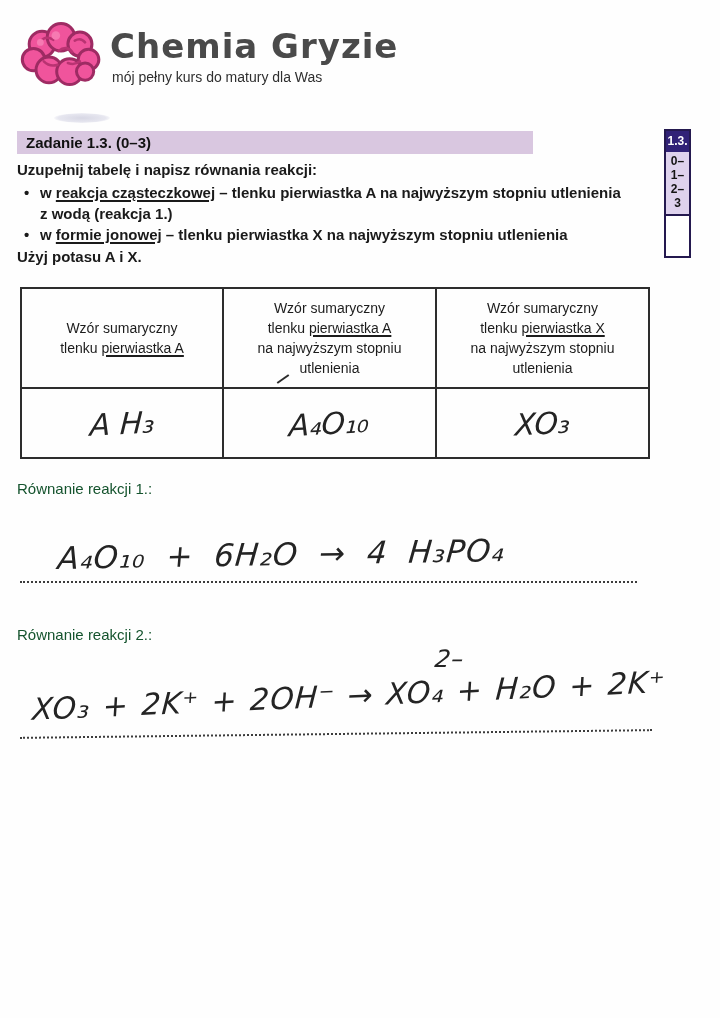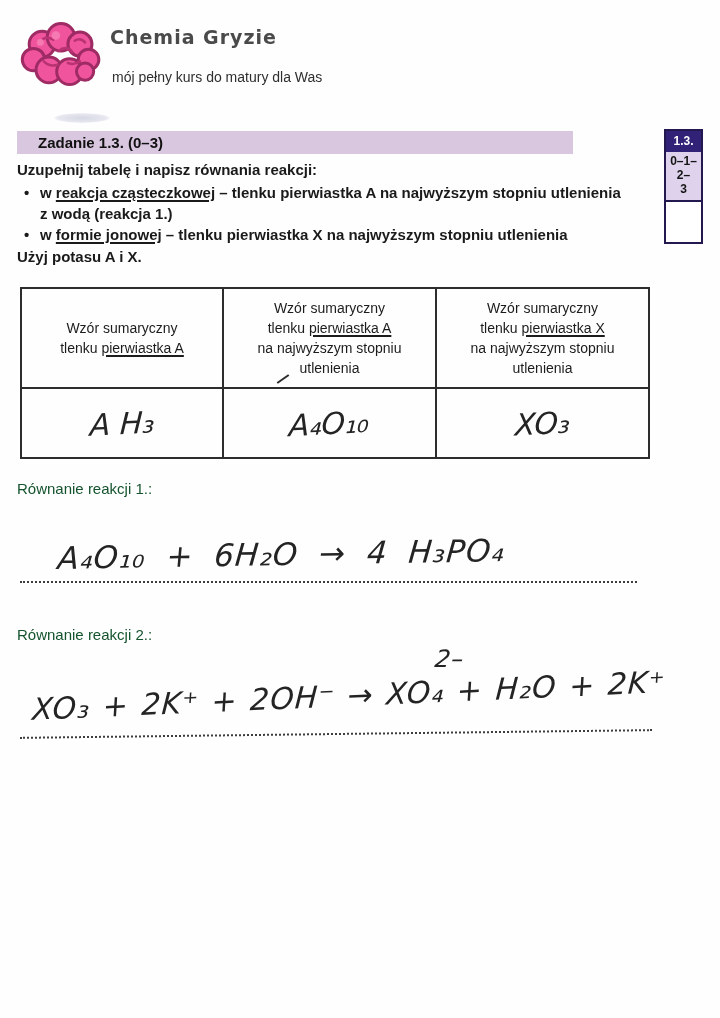--- a/index.html
+++ b/index.html
@@ -18,49 +18,49 @@
   
   .brand-header { position: absolute; left: 0; top: 0; width: 720px; height: 115px; }
   .brain-wrap { position: absolute; left: 18px; top: 18px; width: 86px; height: 78px; }
   .brain-shadow {
     position: absolute; left: 36px; top: 95px; width: 56px; height: 10px;
     border-radius: 50%;
     background: radial-gradient(ellipse at center, #d7d7e4 0%, #e7e7f0 60%, rgba(255,255,255,0) 75%);
   }
   .brand-name {
     position: absolute; left: 110px; top: 26px;
-    font-size: 19px; font-weight: bold; letter-spacing: 1px;
+    font-size: 34px; font-weight: bold; letter-spacing: 1px;
     color: #4a4a4a;
     font-family: "DejaVu Sans", sans-serif;
   }
   .brand-tagline {
     position: absolute; left: 112px; top: 69px;
     font-size: 14px; color: #2f2f2f;
   }
 
   
   .task-block { position: absolute; left: 17px; top: 131px; width: 640px; }
   .task-header-bar {
-    width: 556px; height: 23px; line-height: 23px;
+    width: 516px; height: 23px; line-height: 23px;
     background: #d9c7e0;
-    padding-left: 21px;
+    padding-left: 9px;
   }
   .task-header-bar span { font-size: 15px; font-weight: bold; color: #111; }
   .task-intro { margin-top: 5px; font-size: 15px; font-weight: bold; line-height: 21px; }
   .bullets { list-style: none; margin-top: 2px; }
   .bullet-row { display: flex; font-size: 15px; font-weight: bold; line-height: 21px; }
   .bullet-marker { width: 23px; text-align: left; padding-left: 7px; }
   .bullet-text { flex: 1; }
   .bullet-line2 { margin-left: 23px; font-size: 15px; font-weight: bold; line-height: 21px; }
   .u { text-decoration: underline; text-decoration-thickness: 1.5px; text-underline-offset: 2px; }
   .task-footer { margin-top: 1px; font-size: 15px; font-weight: bold; line-height: 21px; }
 
   
   .score-box {
-    position: absolute; left: 664px; top: 129px; width: 39px;
+    position: absolute; left: 664px; top: 129px; width: 27px;
     border: 2px solid #24194f;
     background: #fff;
     text-align: center;
   }
   .score-box .sb-id {
     background: #312277; color: #ffffff;
     font-size: 12px; font-weight: bold;
     padding: 3px 0 4px;
   }
   .score-box .sb-range {

